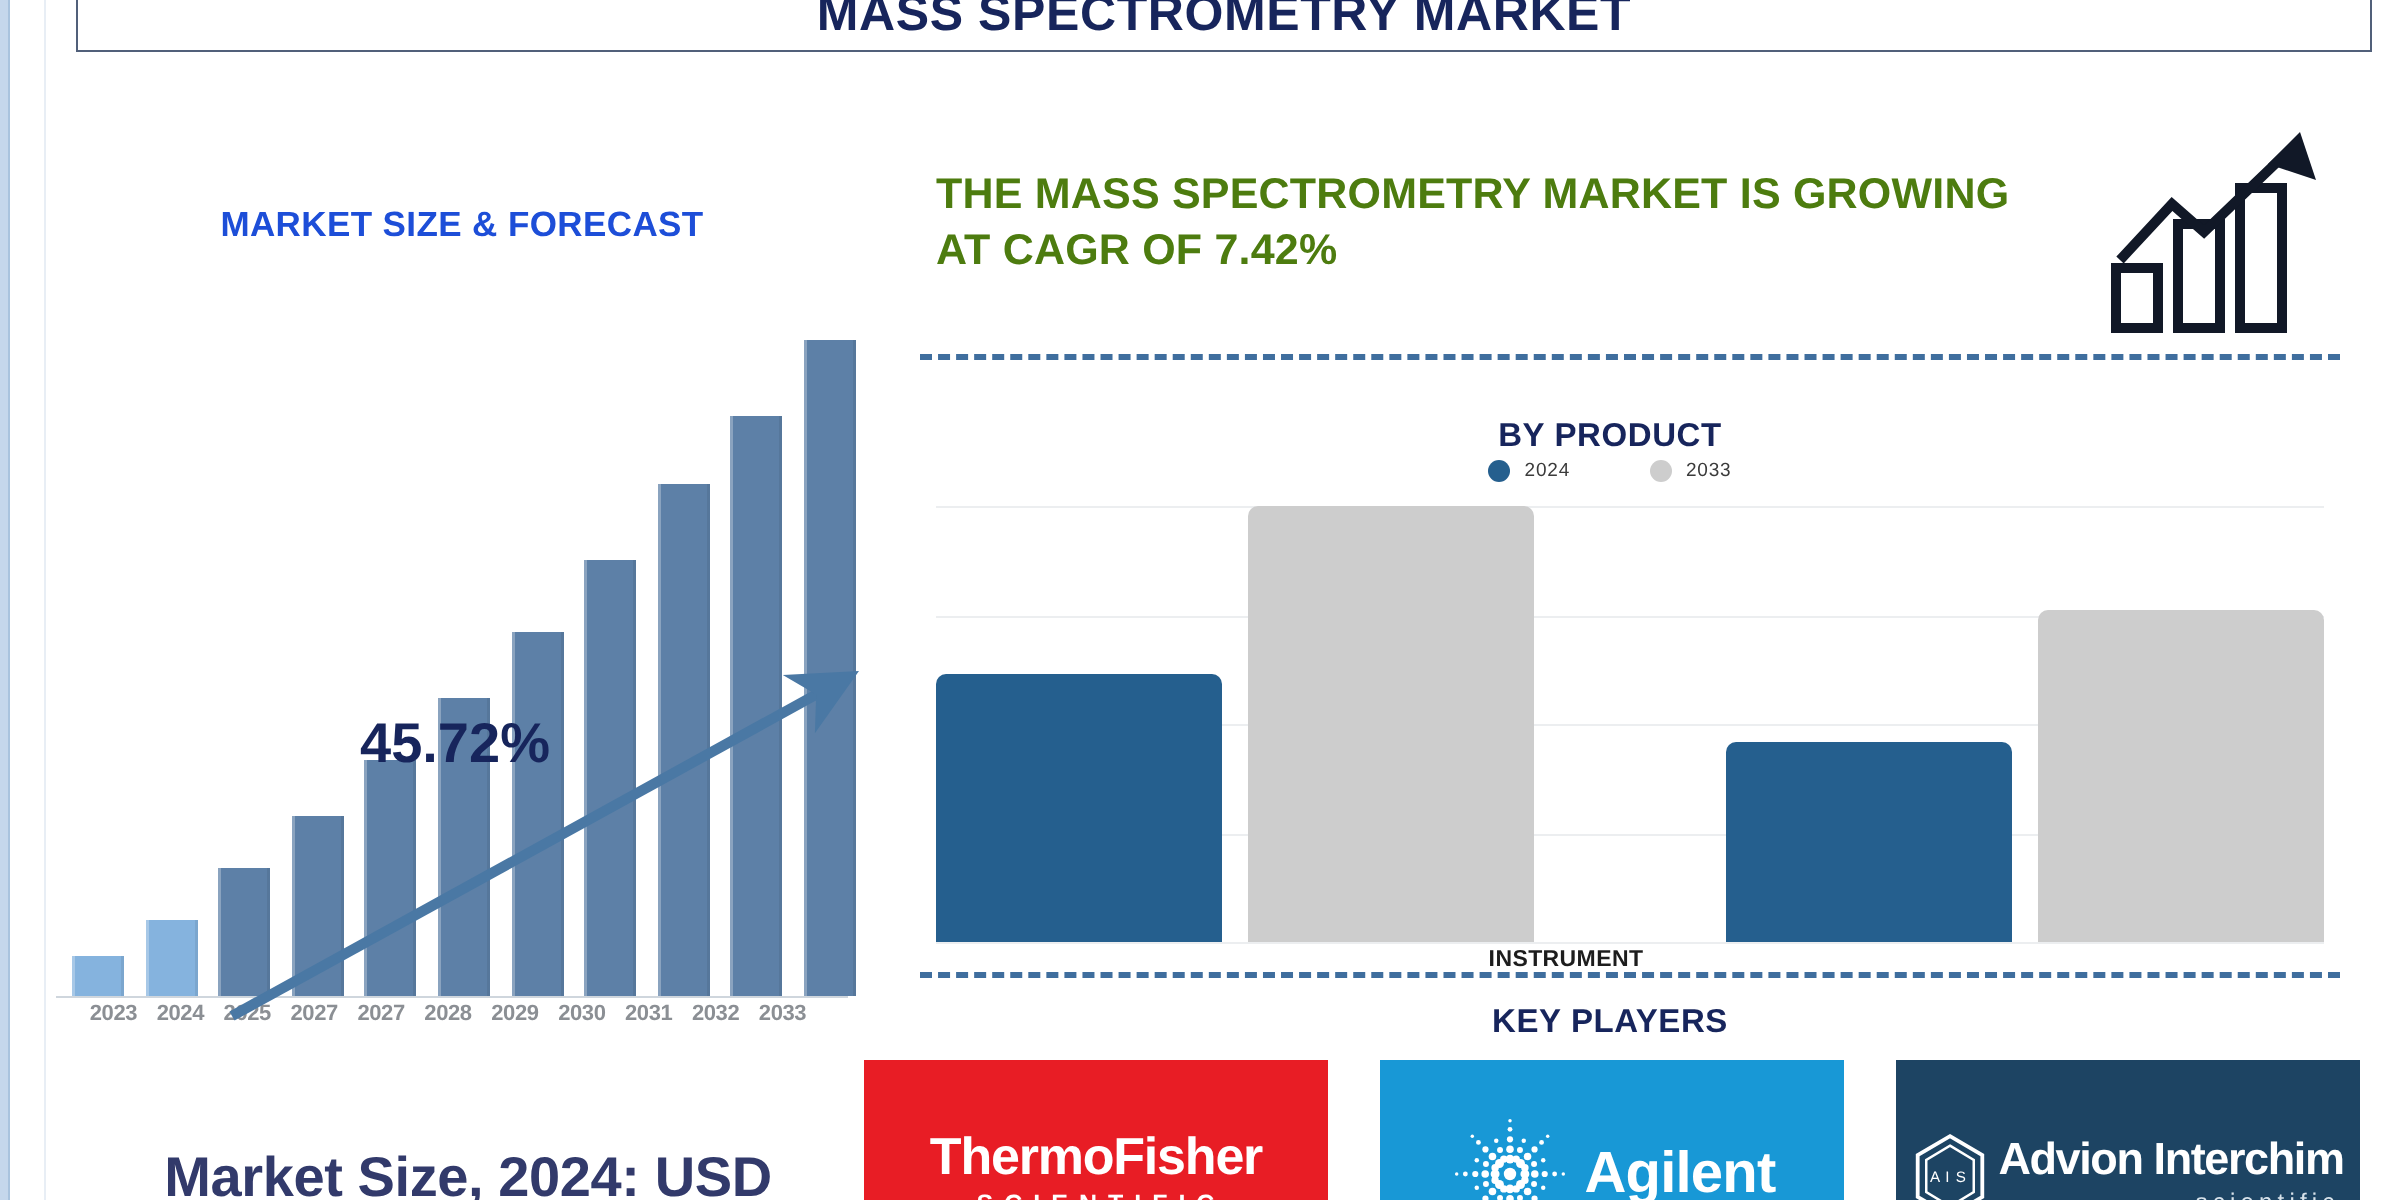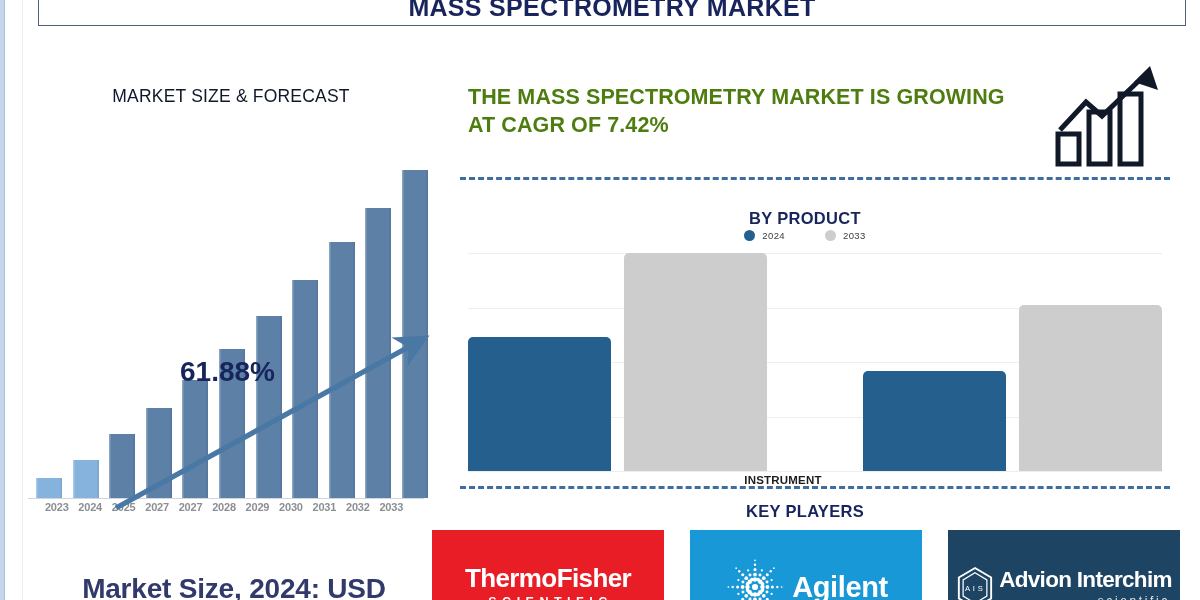--- a/index.html
+++ b/index.html
@@ -48,26 +48,26 @@
   }
 
   
   .left-panel {
     position: absolute;
     left: 24px; top: 50px;
     width: 414px; height: 550px;
   }
   .left-head {
     position: absolute;
-    left: 0; top: 36px;
+    left: 0; top: 52px;
     width: 414px;
     text-align: center;
     font-size: 17.5px;
-    font-weight: normal;
-    color: #0f172a;
+    font-weight: bold;
+    color: #1d4ed8;
     letter-spacing: 0.2px;
   }
 
   
   .lchart {
     position: absolute;
     left: 0; top: 120px;
     width: 414px; height: 355px;
   }
   .lchart-plot {
@@ -380,21 +380,21 @@
 
         <svg class="arrow-svg" viewBox="0 0 340 190">
           <defs>
             <marker id="ah" markerWidth="7" markerHeight="7" refX="3.2" refY="3.5" orient="auto">
               <path d="M0,0.3 L6.6,3.5 L0,6.7 L1.9,3.5 Z" fill="#4a78a4"></path>
             </marker>
           </defs>
           <line x1="14" y1="178" x2="312" y2="14" stroke="#4a78a4" stroke-width="5.2" stroke-linecap="butt" marker-end="url(#ah)"></line>
         </svg>
 
-        <div class="cagr-badge">61.88%</div>
+        <div class="cagr-badge">45.72%</div>
       </div>
       <div class="laxis"></div>
       <div class="lyears" id="l-years">
           <div class="lyear">2023</div>
           <div class="lyear">2024</div>
           <div class="lyear">2025</div>
           <div class="lyear">2027</div>
           <div class="lyear">2027</div>
           <div class="lyear">2028</div>
           <div class="lyear">2029</div>

